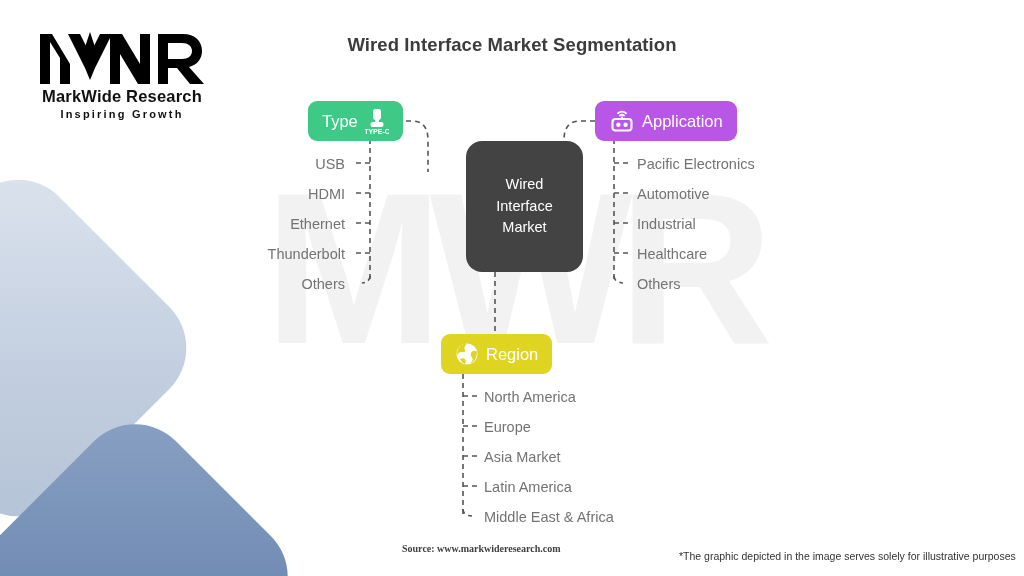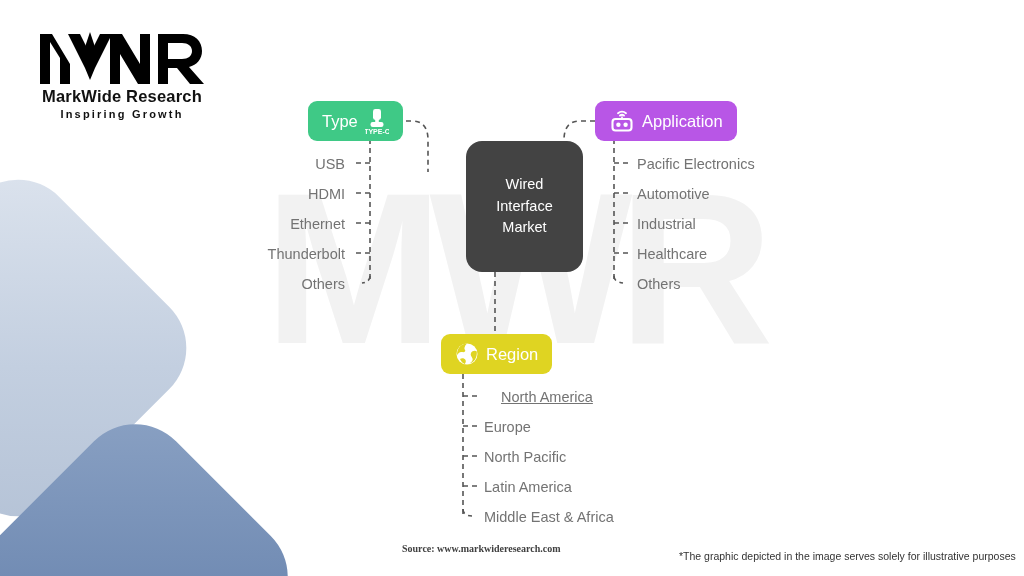--- a/index.html
+++ b/index.html
@@ -159,20 +159,21 @@
         <path d="M30 6 L42 6 L52 26 L62 6 L74 6 L57 40 L52 52 L47 40 Z"></path>
         <path d="M52 4 L58 22 L52 34 L46 22 Z"></path>
         <path d="M72 56 L72 6 L84 6 L102 36 L102 6 L112 6 L112 56 L100 56 L82 26 L82 56 Z"></path>
         <path d="M120 56 L120 6 L145 6 C157 6 164 13 164 23 C164 31 159 37 151 39 L166 56 L152 56 L139 40 L130 40 L130 56 Z M130 15 L130 31 L144 31 C150 31 154 28 154 23 C154 18 150 15 144 15 Z"></path>
       </g>
     </svg>
     <div id="logo-name">MarkWide Research</div>
     <div id="logo-tag">Inspiring Growth</div>
   </div>
 
+  <div id="chart-title">Wired Interface Market Segmentation</div>
 
   <svg id="links">
     <g stroke="#555555" stroke-width="1.6" fill="none" stroke-dasharray="5 4">
 
       <path d="M397 121 L412 121 Q428 121 428 140 L428 172"></path>
 
       <path d="M595 121 L580 121 Q564 121 564 140 L564 172"></path>
 
       <path d="M495 272 L495 334"></path>
 
@@ -250,22 +251,22 @@
   <div class="leaf right-align" style="left:218px; top:217px; width:127px;">Ethernet</div>
   <div class="leaf right-align" style="left:218px; top:247px; width:127px;">Thunderbolt</div>
   <div class="leaf right-align" style="left:218px; top:277px; width:127px;">Others</div>
 
   <div class="leaf" style="left:637px; top:157px;">Pacific Electronics</div>
   <div class="leaf" style="left:637px; top:187px;">Automotive</div>
   <div class="leaf" style="left:637px; top:217px;">Industrial</div>
   <div class="leaf" style="left:637px; top:247px;">Healthcare</div>
   <div class="leaf" style="left:637px; top:277px;">Others</div>
 
-  <div class="leaf" style="left:501px; top:390px;text-decoration:underline;">North America</div>
+  <div class="leaf" style="left:484px; top:390px;">North America</div>
   <div class="leaf" style="left:484px; top:420px;">Europe</div>
-  <div class="leaf" style="left:484px; top:450px;">North Pacific</div>
+  <div class="leaf" style="left:484px; top:450px;">Asia Market</div>
   <div class="leaf" style="left:484px; top:480px;">Latin America</div>
   <div class="leaf" style="left:484px; top:510px;">Middle East &amp; Africa</div>
 
   <div id="source-text">Source: www.markwideresearch.com</div>
   <div id="disclaimer-text">*The graphic depicted in the image serves solely for illustrative purposes</div>
 
 </div>
 
 </body></html>

